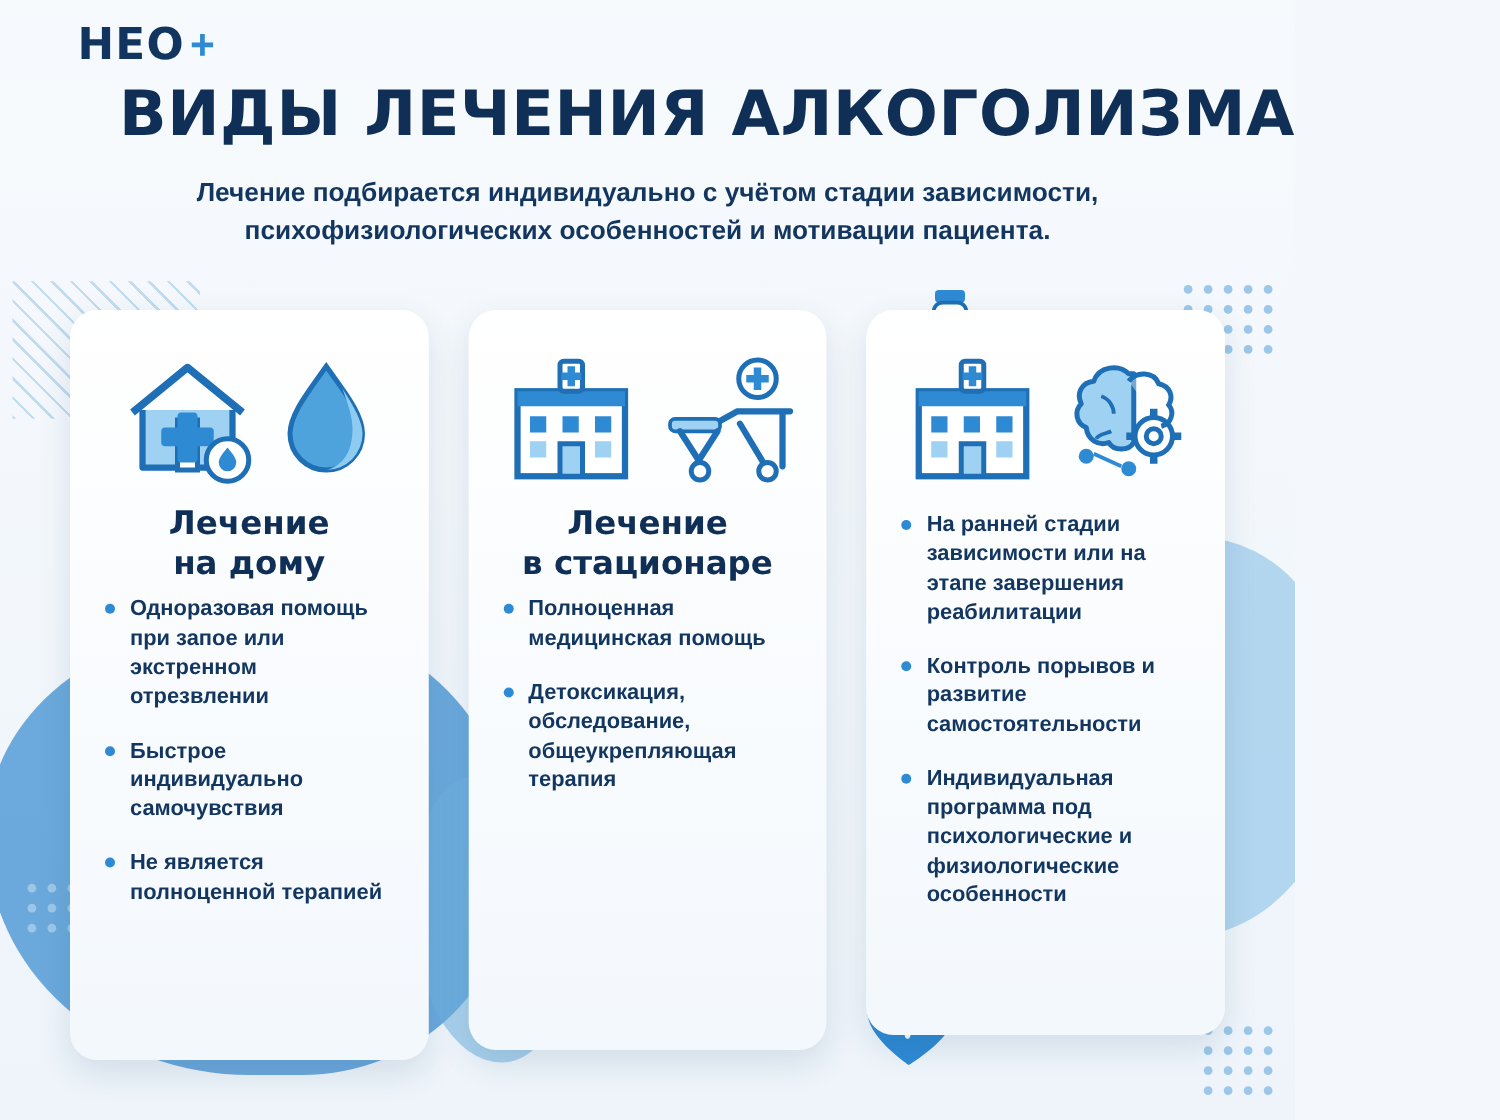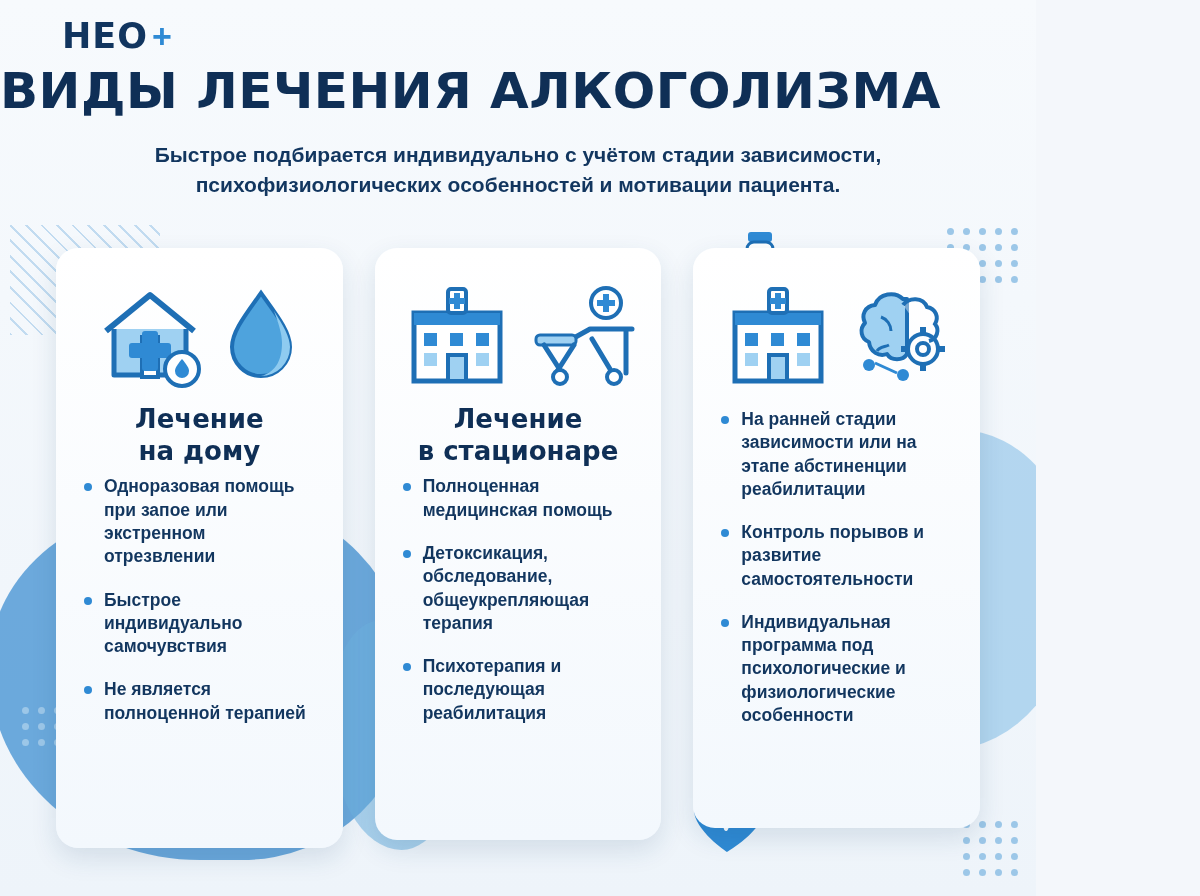--- a/index.html
+++ b/index.html
@@ -60,21 +60,21 @@
     font-size: 35px; font-weight: 700; letter-spacing: 1px;
     color: #11355f; font-family: "DejaVu Sans", sans-serif;
   }
   .logo-plus {
     color: #2f8ad4; font-size: 34px; font-weight: 700; line-height: 1;
     margin-left: 1px;
   }
 
   h1.title {
     position: absolute; left: 0; right: 0; top: 62px;
-    text-align: left;
+    text-align: right;
     font-size: 50px; font-weight: 800; letter-spacing: .5px;
     color: #0f2f56;
     font-family: "DejaVu Sans", sans-serif;
   }
   .subtitle {
     position: absolute; left: 90px; right: 90px; top: 140px;
     text-align: center;
     font-size: 21px; line-height: 1.45; color: #12365f; font-weight: 600;
   }
 
@@ -189,21 +189,21 @@
         <span></span>
     </div>
   </div>
 
   <div class="logo">
     <span class="logo-text">НЕО</span>
     <span class="logo-plus">+</span>
   </div>
 
   <h1 class="title">ВИДЫ ЛЕЧЕНИЯ АЛКОГОЛИЗМА</h1>
-  <div class="subtitle">Быстрое подбирается индивидуально с учётом стадии зависимости, психофизиологических особенностей и мотивации пациента.</div>
+  <div class="subtitle">Лечение подбирается индивидуально с учётом стадии зависимости, психофизиологических особенностей и мотивации пациента.</div>
 
   <div class="iv-drip">
     <svg width="70" height="330" viewBox="0 0 70 330" fill="none">
       <rect x="17" y="2" width="24" height="10" rx="3" fill="#2f8ad4"></rect>
       <rect x="16" y="12" width="26" height="58" rx="7" fill="#ffffff" stroke="#1e6fb5" stroke-width="3"></rect>
       <path d="M19 45h20v18a6 6 0 0 1-6 6h-8a6 6 0 0 1-6-6z" fill="#9fd1f2"></path>
       <path d="M29 70v16" stroke="#1e6fb5" stroke-width="3"></path>
       <path d="M29 86c22 28 24 56 24 86v94c0 14-10 22-24 22H0" stroke="#1e6fb5" stroke-width="3" fill="none" stroke-linecap="round"></path>
     </svg>
   </div>
@@ -274,21 +274,20 @@
             <circle cx="30" cy="94" r="7" fill="#ffffff" stroke="#1e6fb5" stroke-width="4"></circle>
             <circle cx="84" cy="94" r="7" fill="#ffffff" stroke="#1e6fb5" stroke-width="4"></circle>
           </svg>
         </span>
       </div>
       <div class="card-title" style="white-space:pre-line">Лечение
 в стационаре</div>
       <ul class="bullets">
         <li>Полноценная медицинская помощь</li>
         <li>Детоксикация, обследование, общеукрепляющая терапия</li>
-        <li>Психотерапия и последующая реабилитация</li>
       </ul>
     </div>
 
     <div class="card short">
       <div class="card-icons">
         <span>
           <svg width="118" height="108" viewBox="0 0 118 108">
             <rect x="16" y="30" width="86" height="68" fill="#ffffff" stroke="#1e6fb5" stroke-width="5"></rect>
             <rect x="16" y="30" width="86" height="12" fill="#2f8ad4"></rect>
             <rect x="50" y="6" width="18" height="24" rx="3" fill="#ffffff" stroke="#1e6fb5" stroke-width="4"></rect>
@@ -317,20 +316,20 @@
                 <rect x="-3" y="-22" width="6" height="8"></rect>
                   <rect x="-3" y="14" width="6" height="8"></rect>
                 <rect x="-22" y="-3" width="8" height="6"></rect>
                   <rect x="14" y="-3" width="8" height="6"></rect>
               </g>
             </g>
           </svg>
         </span>
       </div>
       <ul class="bullets">
-        <li>На ранней стадии зависимости или на этапе абстиненции реабилитации</li>
+        <li>На ранней стадии зависимости или на этапе завершения реабилитации</li>
         <li>Контроль порывов и развитие самостоятельности</li>
         <li>Индивидуальная программа под психологические и физиологические особенности</li>
       </ul>
     </div>
 
   </div>
 </div>
 
 </body></html>

